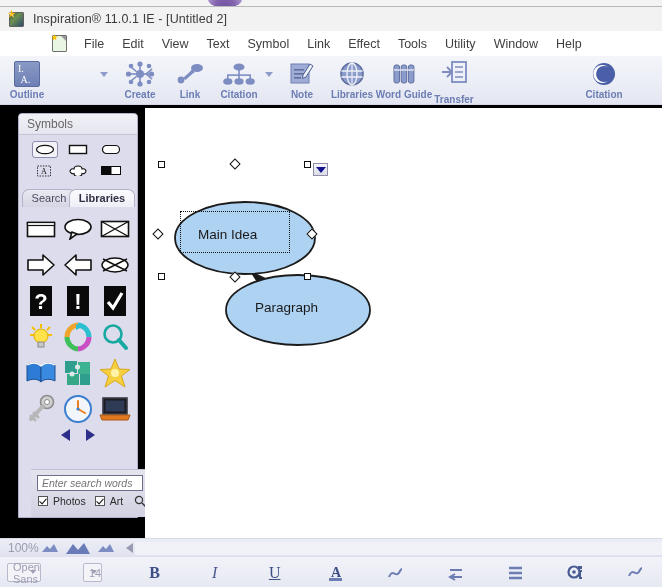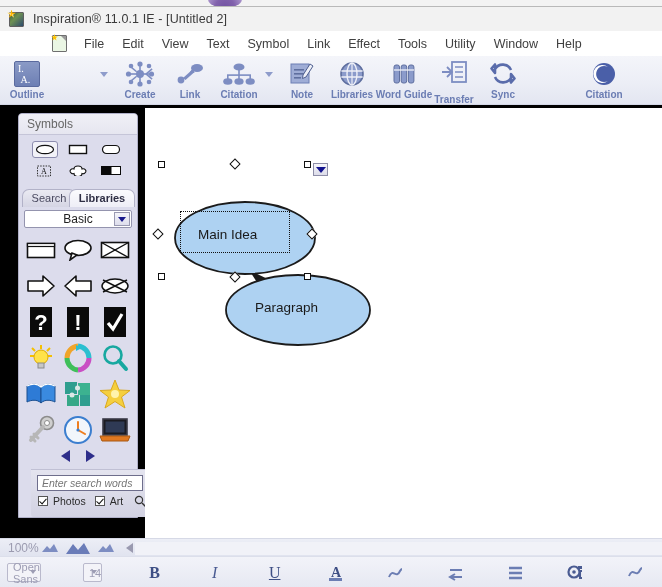--- a/index.html
+++ b/index.html
@@ -390,29 +390,20 @@
       <div class="rb-ico">
         <svg width="28" height="24" viewBox="0 0 28 24">
           <rect x="12" y="2" width="14" height="20" fill="none" stroke="#7d8dc2" stroke-width="1.8"></rect>
           <path d="M15 7 H23 M15 12 H23 M15 17 H23" stroke="#7d8dc2" stroke-width="1.6"></path>
           <path d="M2 12 H11 M7 7 L12 12 L7 17" fill="none" stroke="#7d8dc2" stroke-width="1.8"></path>
         </svg>
       </div>
       <div class="rb-lbl">Transfer</div>
     </div>
 
-    <div class="rb-btn" style="left:484px;width:38px;">
-      <div class="rb-ico">
-        <svg width="26" height="24" viewBox="0 0 26 24">
-          <path d="M21 8 A9 9 0 0 0 5 7 L5 11 L1.5 6.5 L5 2.5 L5 6" fill="none" stroke="#5a6cab" stroke-width="2.6" stroke-linejoin="round"></path>
-          <path d="M5 15 A9 9 0 0 0 21 16 L21 12 L24.5 16.5 L21 20.5 L21 17" fill="none" stroke="#5a6cab" stroke-width="2.6" stroke-linejoin="round"></path>
-        </svg>
-      </div>
-      <div class="rb-lbl">Sync</div>
-    </div>
 
 
     <div class="rb-btn" style="left:578px;width:52px;">
       <div class="rb-ico">
         <svg width="24" height="24" viewBox="0 0 24 24">
           <circle cx="12" cy="12" r="11" fill="#4a5fa8"></circle>
           <path d="M16 5 A8 8 0 1 0 16 19 A9 9 0 1 1 16 5 Z" fill="#ffffff"></path>
         </svg>
       </div>
       <div class="rb-lbl">Citation</div>
@@ -459,26 +450,20 @@
             </svg>
         </div>
       </div>
     </div>
 
     <div class="tabs">
       <div class="tab tab-search">Search</div>
       <div class="tab tab-lib active">Libraries</div>
     </div>
 
-    <div class="pal-select">
-      <span>Basic</span>
-      <span class="caret-box">
-          <i class="caret"></i>
-        </span>
-    </div>
 
     <div class="sym-grid">
       <div class="sym-cell">
         <svg width="30" height="17">
             <rect x="1.5" y="1.5" width="27" height="14" fill="#fff" stroke="#111" stroke-width="1.6"></rect>
             <rect x="1.5" y="1.5" width="27" height="3" fill="#fff" stroke="#111" stroke-width="1.2"></rect>
           </svg>
       </div>
       <div class="sym-cell">
         <svg width="30" height="22">

